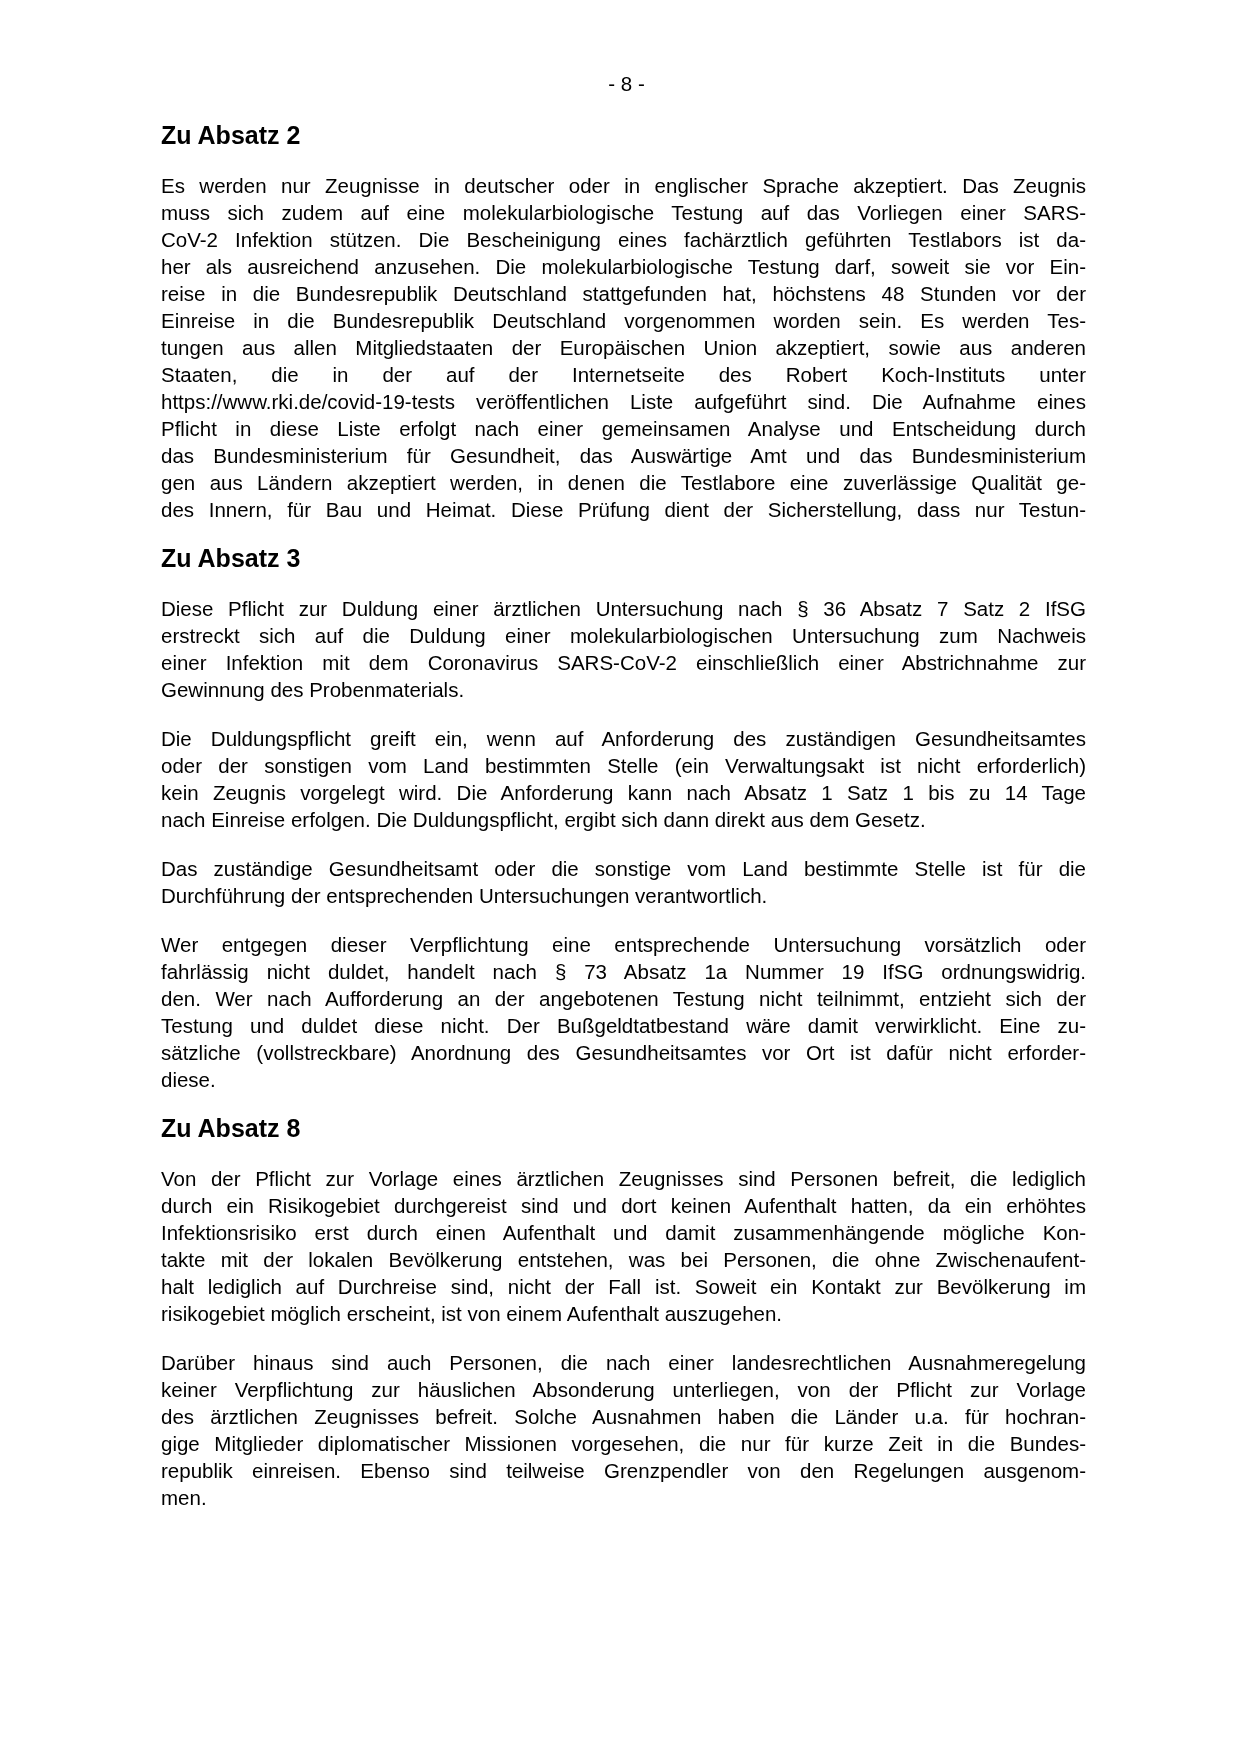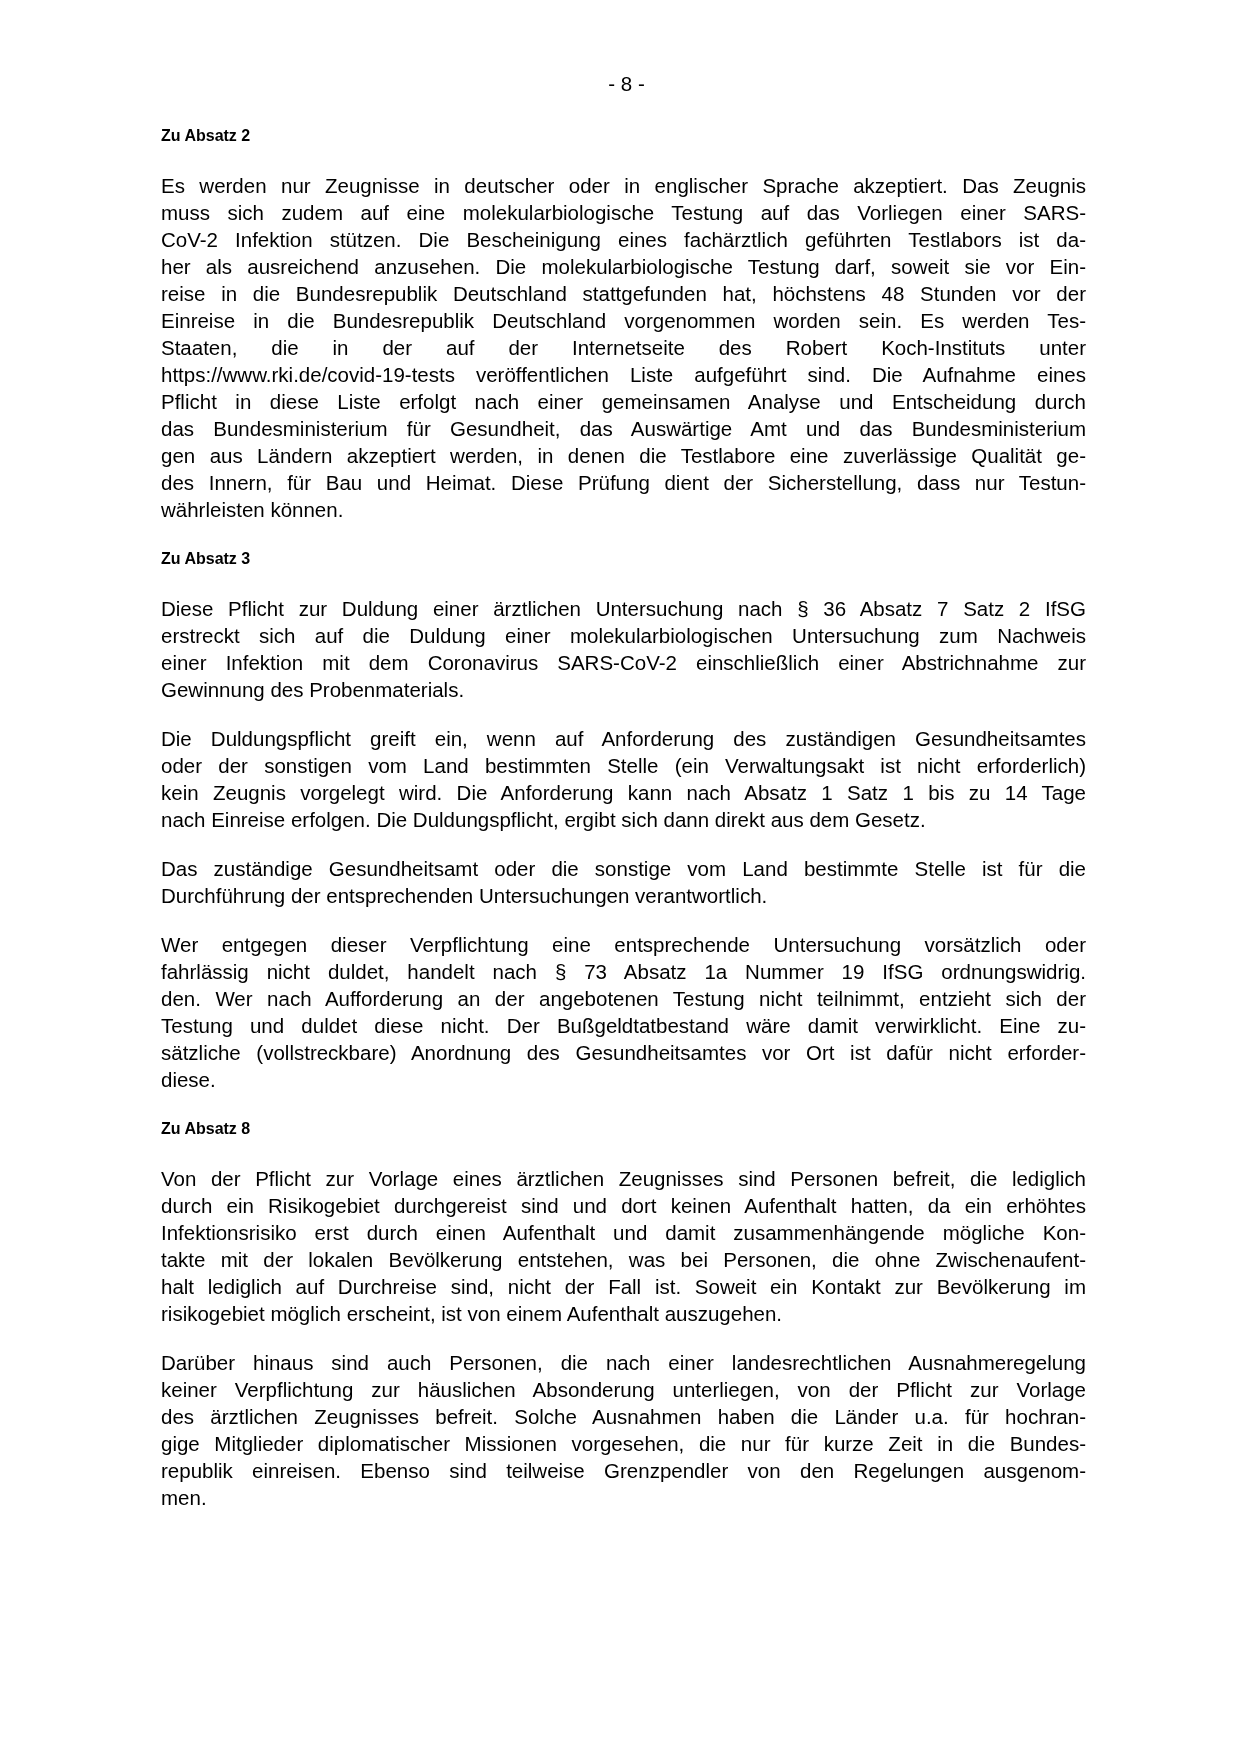--- a/index.html
+++ b/index.html
@@ -21,21 +21,21 @@
     font-family: "Liberation Sans", sans-serif;
     font-size: 20.5px;
     line-height: 27px;
     padding: 70px 148px 0 161px;
   }
   .page-number {
     text-align: center;
     margin: 0 0 25px 0;
   }
   h2.heading {
-    font-size: 16px;
+    font-size: 25px;
     line-height: 27px;
     font-weight: bold;
     margin: 12px 0 23px 0;
   }
   p.para {
     margin: 0 6px 22px 0;
   }
   .line {
     display: block;
     text-align: justify;
@@ -55,27 +55,27 @@
 
   <section class="section">
     <h2 class="heading">Zu Absatz 2</h2>
     <p class="para">
         <span class="line">Es werden nur Zeugnisse in deutscher oder in englischer Sprache akzeptiert. Das Zeugnis</span>
         <span class="line">muss sich zudem auf eine molekularbiologische Testung auf das Vorliegen einer SARS-</span>
         <span class="line">CoV-2 Infektion stützen. Die Bescheinigung eines fachärztlich geführten Testlabors ist da-</span>
         <span class="line">her als ausreichend anzusehen. Die molekularbiologische Testung darf, soweit sie vor Ein-</span>
         <span class="line">reise in die Bundesrepublik Deutschland stattgefunden hat, höchstens 48 Stunden vor der</span>
         <span class="line">Einreise in die Bundesrepublik Deutschland vorgenommen worden sein. Es werden Tes-</span>
+        <span class="line">tungen aus allen Mitgliedstaaten der Europäischen Union akzeptiert, sowie aus anderen</span>
         <span class="line">Staaten, die in der auf der Internetseite des Robert Koch-Instituts unter</span>
         <span class="line">https://www.rki.de/covid-19-tests veröffentlichen Liste aufgeführt sind. Die Aufnahme eines</span>
         <span class="line">Pflicht in diese Liste erfolgt nach einer gemeinsamen Analyse und Entscheidung durch</span>
         <span class="line">das Bundesministerium für Gesundheit, das Auswärtige Amt und das Bundesministerium</span>
         <span class="line">gen aus Ländern akzeptiert werden, in denen die Testlabore eine zuverlässige Qualität ge-</span>
         <span class="line">des Innern, für Bau und Heimat. Diese Prüfung dient der Sicherstellung, dass nur Testun-</span>
-        <span class="line last">währleisten können.</span>
       </p>
   </section>
 
   <section class="section">
     <h2 class="heading">Zu Absatz 3</h2>
     <p class="para">
         <span class="line">Diese Pflicht zur Duldung einer ärztlichen Untersuchung nach § 36 Absatz 7 Satz 2 IfSG</span>
         <span class="line">erstreckt sich auf die Duldung einer molekularbiologischen Untersuchung zum Nachweis</span>
         <span class="line">einer Infektion mit dem Coronavirus SARS-CoV-2 einschließlich einer Abstrichnahme zur</span>
         <span class="line last">Gewinnung des Probenmaterials.</span>

